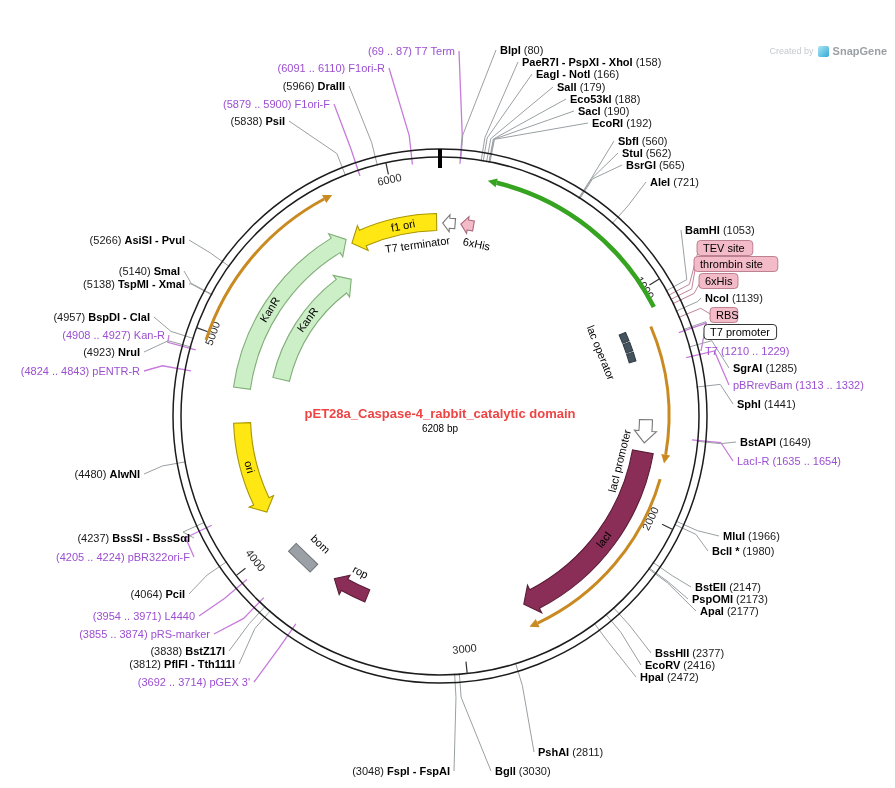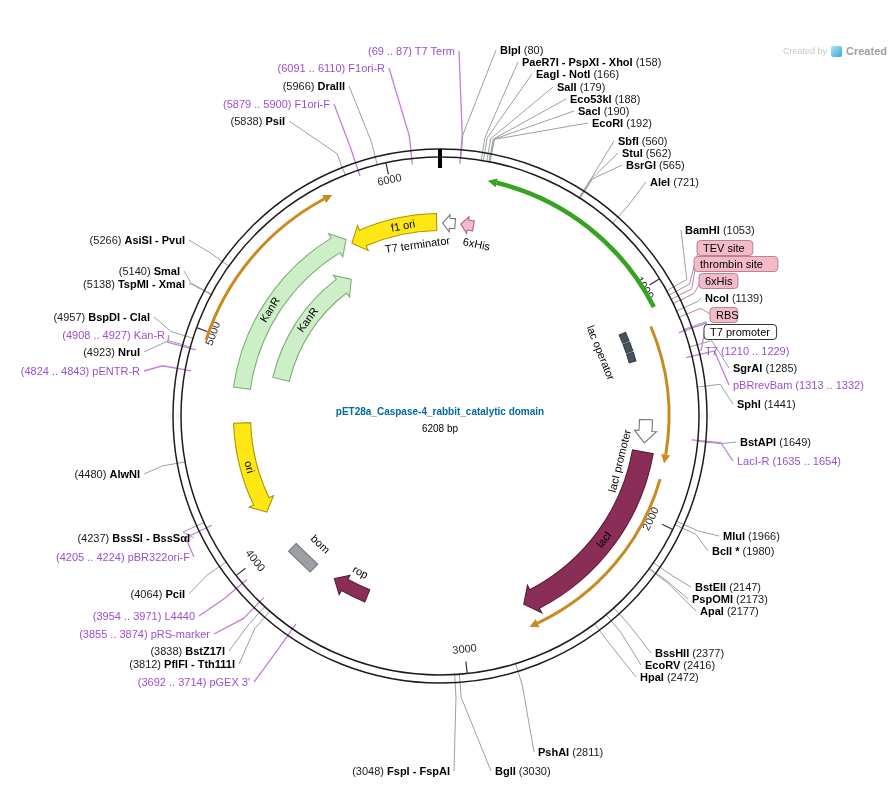--- a/index.html
+++ b/index.html
@@ -8,37 +8,37 @@
   .stage{position:absolute;inset:0;}
   #map-svg{position:absolute;left:0;top:0;}
   #map-svg text{font-family:"Liberation Sans",sans-serif;font-size:11px;}
   .lbl-name{font-weight:700;fill:#000;}
   .lbl-detail{fill:#1a1a1a;}
   .lbl-primer{fill:#9C4FD1;}
   .pill-text{font-size:10px;fill:#000;}
   .pos-label{font-size:11px;fill:#2b2b2b;}
   .feature-label{font-size:11px;fill:#000;}
   .center-title{position:absolute;left:440px;top:406px;transform:translateX(-50%);
-    font-size:10px;font-weight:700;color:#0369a1;white-space:nowrap;}
+    font-size:13px;font-weight:700;color:#ef4444;white-space:nowrap;}
   .center-bp{position:absolute;left:440px;top:423px;transform:translateX(-50%);
     font-size:10px;color:#000;white-space:nowrap;}
   .watermark{position:absolute;top:5px;right:8px;display:flex;align-items:center;gap:4px;margin-top:40px;}
   .wm-created{font-size:9px;color:#c6c9cb;}
   .wm-logo{width:11px;height:11px;border-radius:2px;display:inline-block;
     background:linear-gradient(135deg,#aee6f4 0%,#31a9d5 100%);}
   .wm-brand{font-size:11px;font-weight:700;color:#9aa0a5;}
 </style>
 </head>
 <body>
 
 <div class="stage">
   <div class="watermark">
     <span class="wm-created">Created by</span>
     <span class="wm-logo"></span>
-    <span class="wm-brand">Created</span>
+    <span class="wm-brand">SnapGene</span>
   </div>
 
   <svg id="map-svg" width="895" height="788" viewBox="0 0 895 788">
       <g>
         <polyline points="459.95225948236316,163.7879714574492 462.2392773676933,134.87829229644535 459,51" fill="none" stroke="#C77BDB" stroke-width="1.3"></polyline>
         <polyline points="460.8671536132423,158.84525689756111 462.80828418191595,134.92388544617143 496,50" fill="none" stroke="#9aa0a3" stroke-width="1"></polyline>
         <polyline points="481.08207630120614,161.29180812784628 484.9036647943416,137.59802283741334 518,62" fill="none" stroke="#9aa0a3" stroke-width="1"></polyline>
         <polyline points="483.14305088620307,161.63279071344417 487.15635794538474,137.97072473329945 532,74" fill="none" stroke="#9aa0a3" stroke-width="1"></polyline>
         <polyline points="486.48604212267196,162.22244408189056 490.81032511082753,138.61522957788037 553,87" fill="none" stroke="#9aa0a3" stroke-width="1"></polyline>
         <polyline points="488.79574118859443,162.65640793212134 493.3348799038125,139.0895621583652 566,99" fill="none" stroke="#9aa0a3" stroke-width="1"></polyline>

